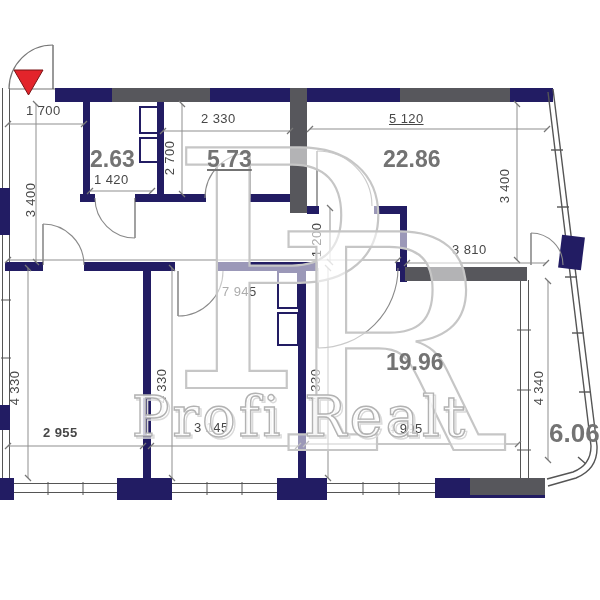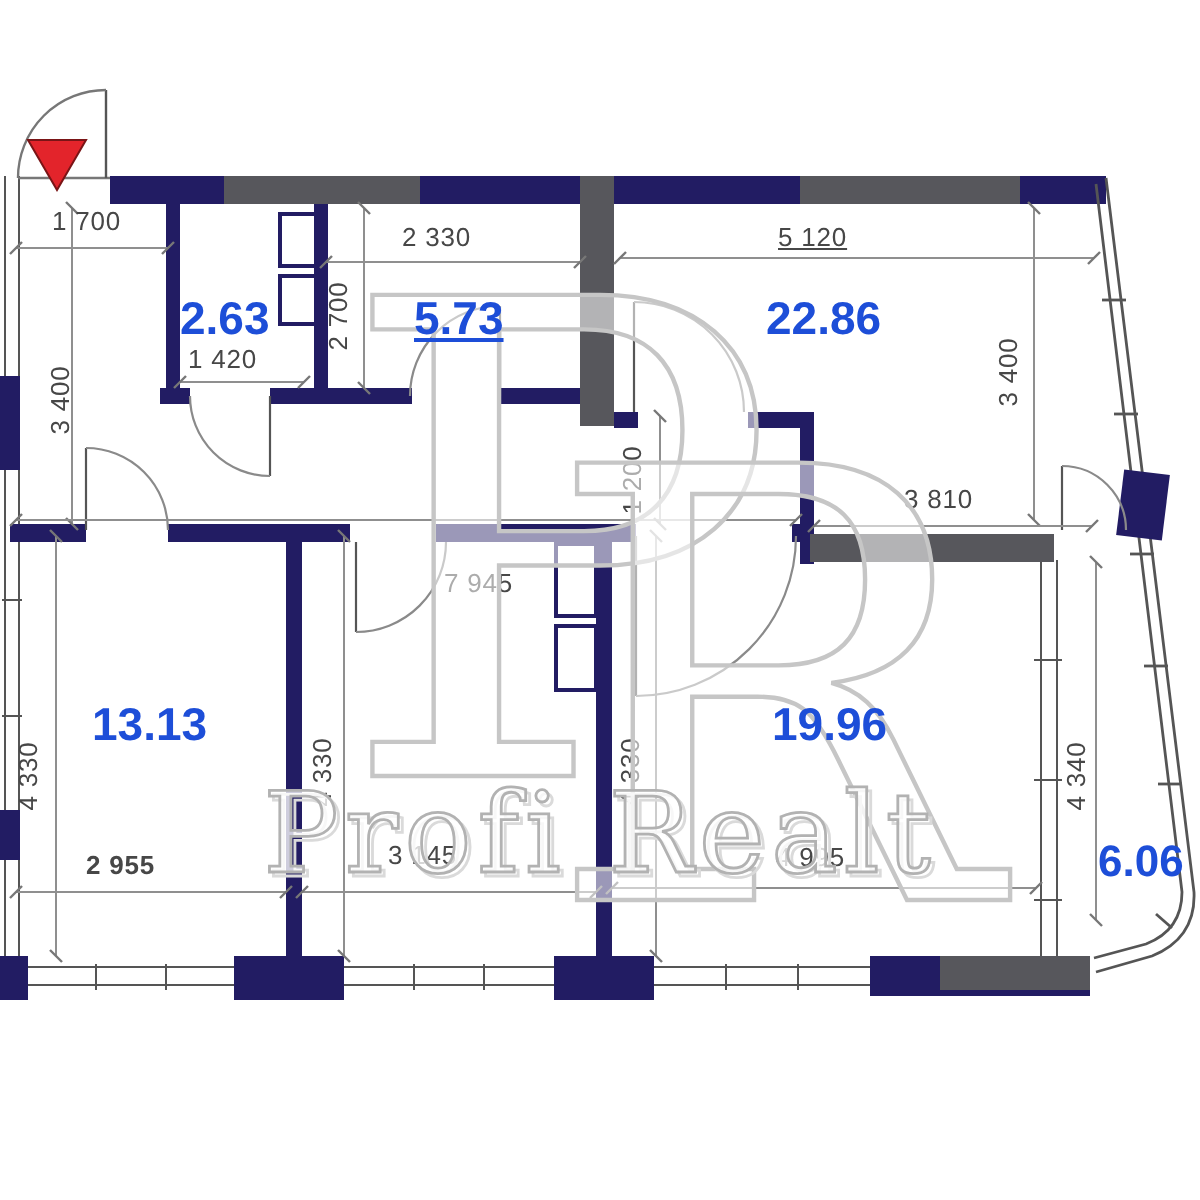--- a/index.html
+++ b/index.html
@@ -4,22 +4,22 @@
 <style>
   html,body{margin:0;padding:0;background:#ffffff;}
   #plan{position:relative;width:600px;height:600px;background:#fff;overflow:hidden;
         font-family:"Liberation Sans","DejaVu Sans",sans-serif;}
   .wall-navy{position:absolute;background:#221c63;}
   .wall-gray{position:absolute;background:#57575c;}
   .win-h{position:absolute;background:#fff;border-top:1.4px solid #555;border-bottom:1.4px solid #555;box-sizing:border-box;}
   .win-v{position:absolute;background:#fff;border-left:1.4px solid #555;border-right:1.4px solid #555;box-sizing:border-box;}
   .shaft{position:absolute;background:#fff;border:2.5px solid #221c63;box-sizing:border-box;}
   svg.layer{position:absolute;left:0;top:0;pointer-events:none;}
-  .rl{position:absolute;font-weight:bold;font-size:23px;color:#1d4ed8;white-space:nowrap;}
-  .rl.small{font-size:22px;}
+  .rl{position:absolute;font-weight:bold;font-size:23px;color:#737373;white-space:nowrap;}
+  .rl.small{font-size:26px;}
   .dh{position:absolute;font-size:13px;color:#474747;white-space:nowrap;letter-spacing:.4px;}
   .dv{position:absolute;font-size:13px;color:#474747;white-space:nowrap;letter-spacing:.4px;
       transform:translate(-50%,-50%) rotate(-90deg);}
   .wm-mono{font-family:"DejaVu Serif","Liberation Serif",serif;fill:rgba(255,255,255,0.55);stroke:#c6c6c6;stroke-width:2.2px;}
   .wm-brand{font-family:"DejaVu Serif","Liberation Serif",serif;fill:rgba(255,255,255,0.78);stroke:#b2b2b2;stroke-width:1.4px;letter-spacing:3px;}
   .wm-brand-sh{font-family:"DejaVu Serif","Liberation Serif",serif;fill:none;stroke:#dadada;stroke-width:1.4px;letter-spacing:3px;}
 </style>
 </head>
 <body>
 
@@ -171,17 +171,16 @@
   <svg class="layer" width="600" height="600">
     <text class="wm-mono" x="168" y="388" font-size="330">P</text>
     <text class="wm-mono" x="272" y="450" font-size="300">R</text>
     <text class="wm-brand-sh" x="302" y="438" font-size="56" text-anchor="middle">Profi Realt</text>
     <text class="wm-brand" x="300" y="436" font-size="56" text-anchor="middle">Profi Realt</text>
   </svg>
 
   <div class="rl" style="left:90px;top:146px;">2.63</div>
   <div class="rl" style="left:207px;top:146px;text-decoration:underline;">5.73</div>
   <div class="rl" style="left:383px;top:146px;">22.86</div>
-  <div class="rl" style="left:46px;top:349px;">13.13</div>
   <div class="rl" style="left:386px;top:349px;">19.96</div>
   <div class="rl small" style="left:549px;top:418px;">6.06</div>
 
 </div>
 
 </body></html>

